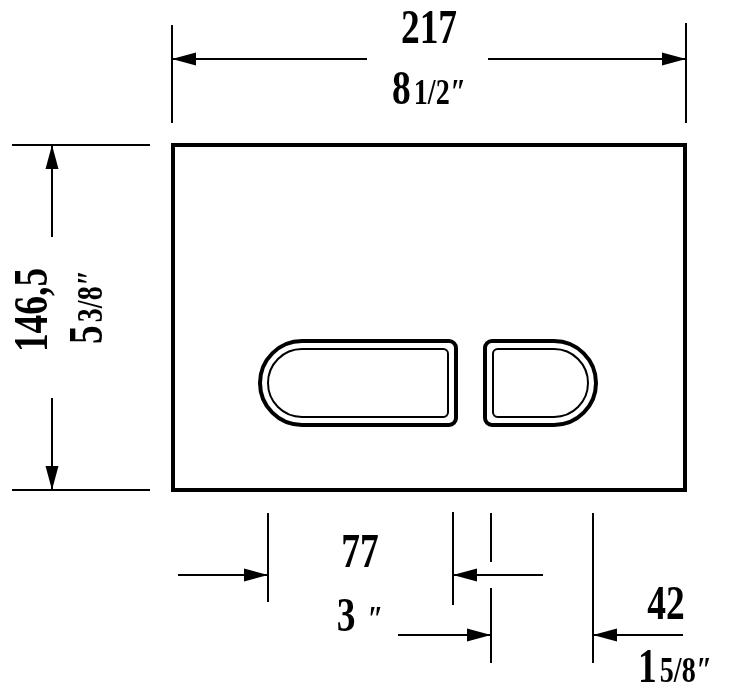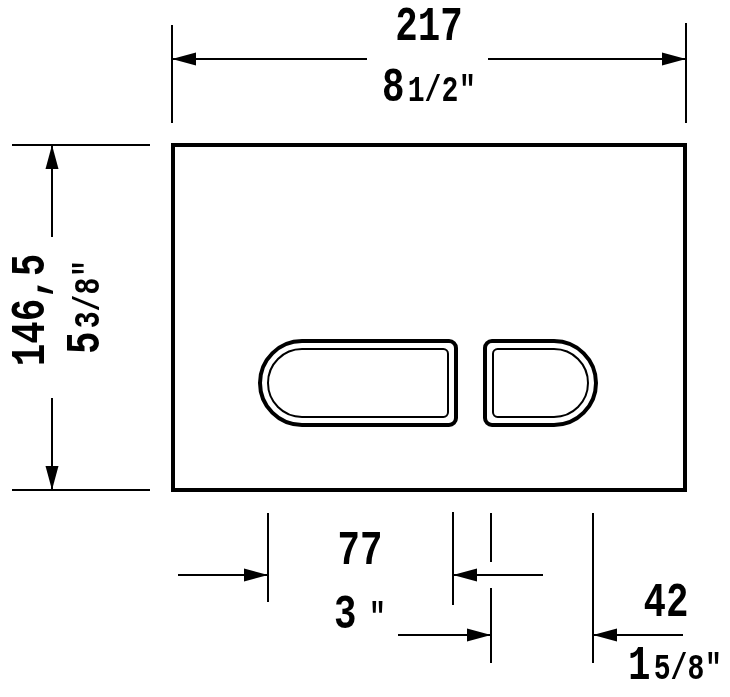--- a/index.html
+++ b/index.html
@@ -6,21 +6,21 @@
     margin: 0;
     padding: 0;
     background: #ffffff;
   }
   .canvas {
     position: relative;
     width: 730px;
     height: 697px;
     background: #ffffff;
     overflow: hidden;
-    font-family: Liberation Mono, monospace;
+    font-family: Liberation Serif, serif;
   }
   .dim-svg {
     position: absolute;
     left: 0;
     top: 0;
   }
   .dim-svg line {
     stroke: #000000;
     stroke-width: 2;
   }

